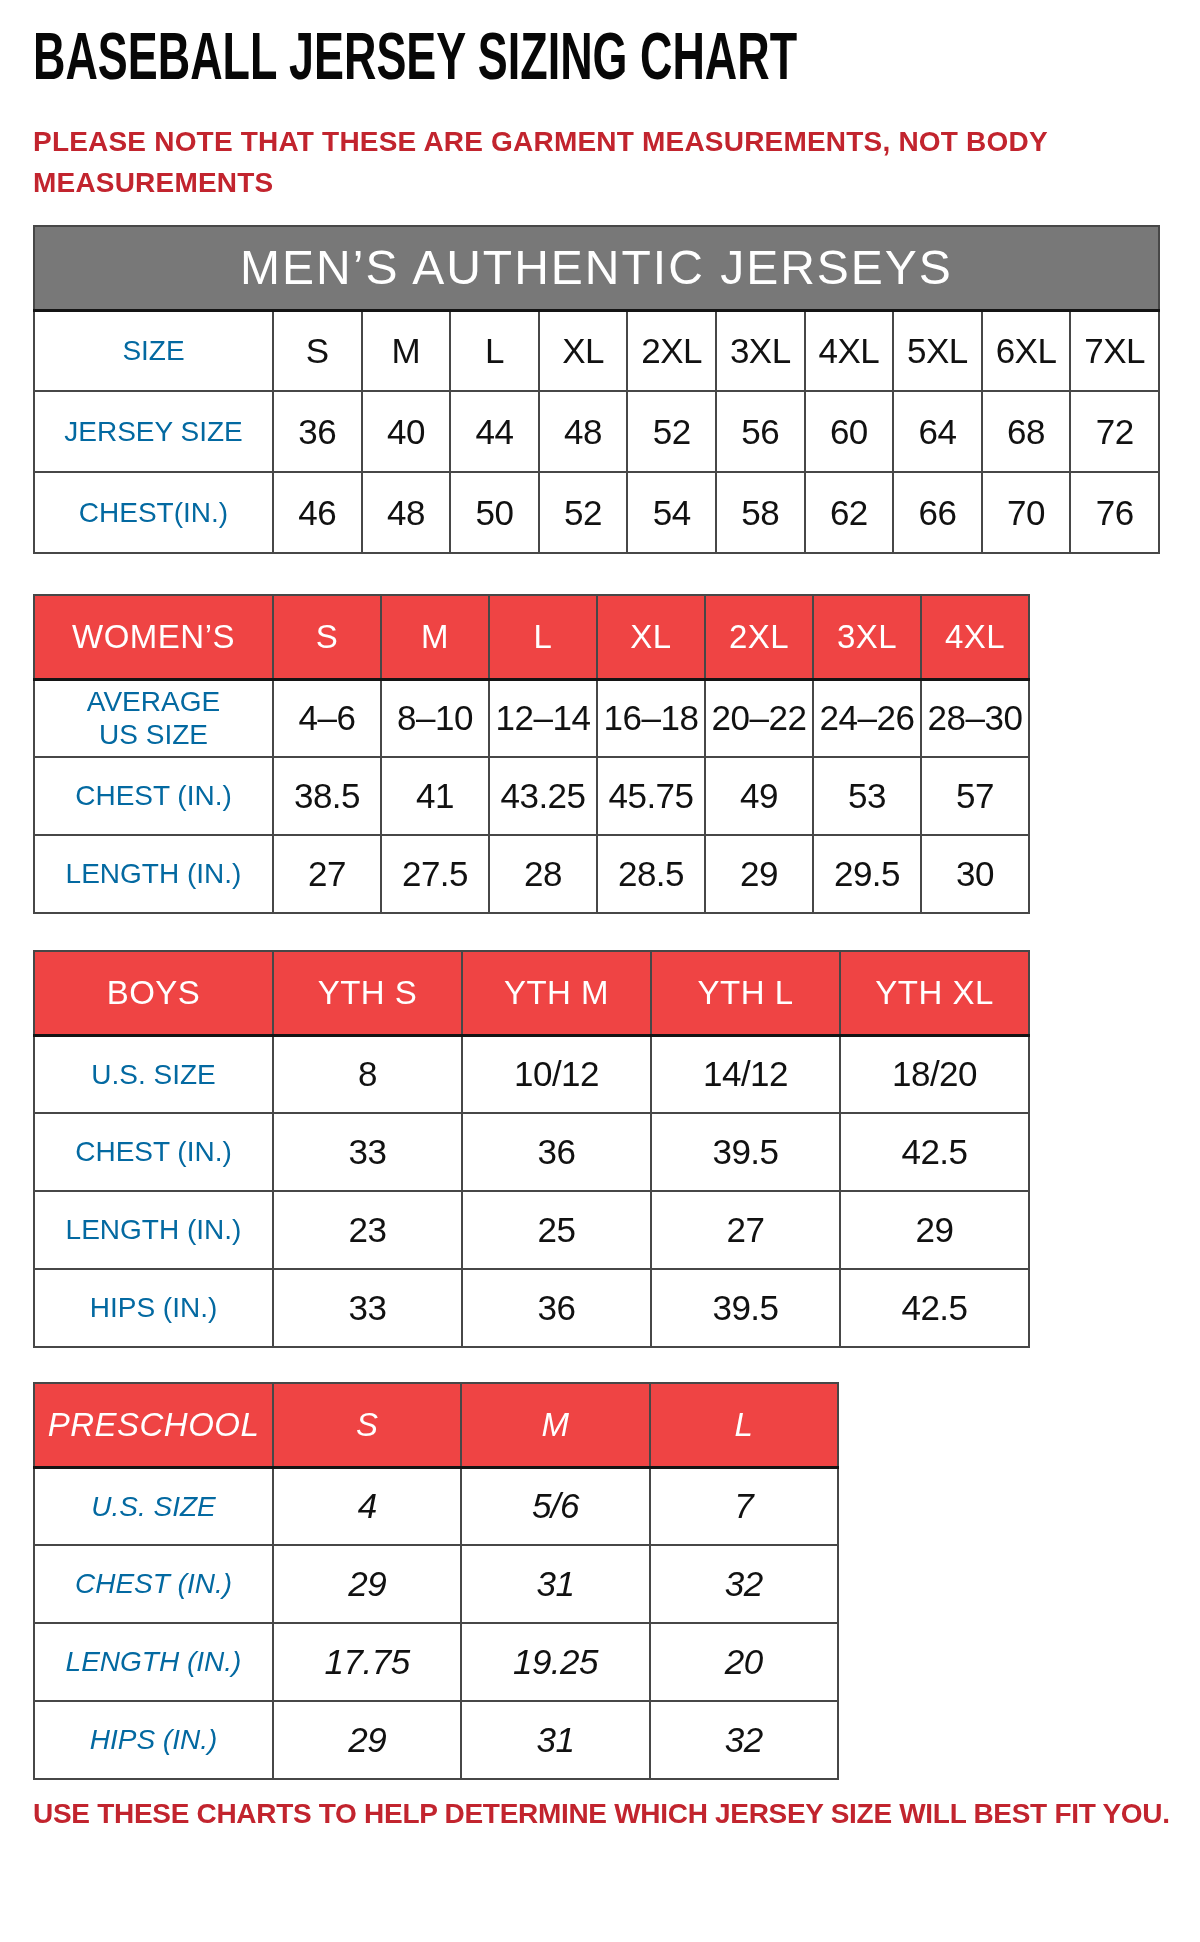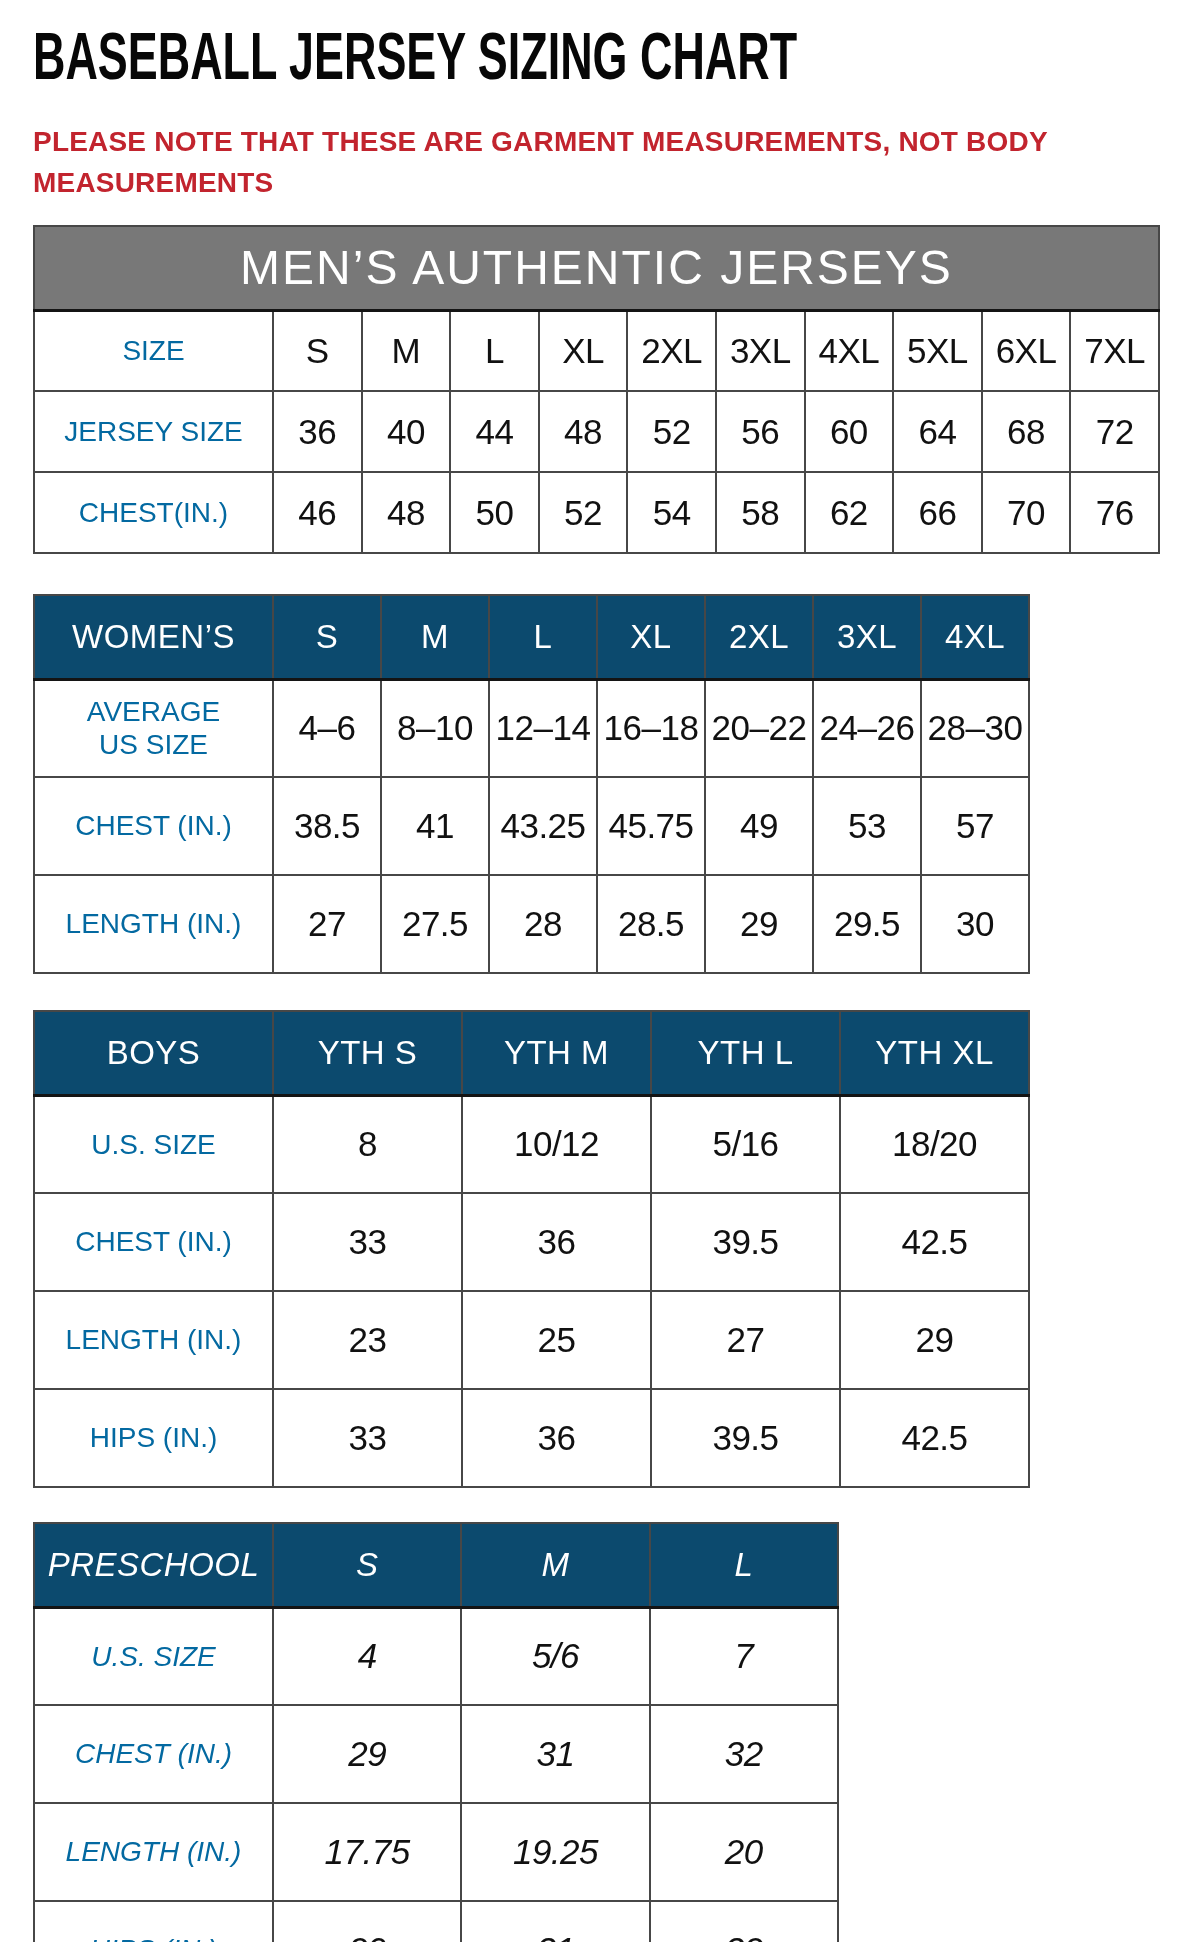--- a/index.html
+++ b/index.html
@@ -45,35 +45,35 @@
     vertical-align:middle;
     overflow:hidden;
   }
   col.c-lbl { width:239px; }
 
   .mens      { width:1127px; margin-top:22px; }
   .womens    { width:997px;  margin-top:40px; }
   .boys      { width:997px;  margin-top:36px; }
   .preschool { width:806px;  margin-top:34px;font-style:italic; }
 
-  .tbl tr { height:98px; }
+  .tbl tr { height:78px; }
   .mens tr { height:81px; }
   .mens tr.banner-row { height:84px; }
   .tbl tr.header-row { height:84px; }
 
   td.banner {
     background:#787878;
     color:#ffffff;
     font-size:48px;
     font-weight:400;
     letter-spacing:2px;
     border-bottom:3px solid #141414;
   }
   .header-row th {
-    background:#0c4a6e;
+    background:#ef4444;
     color:#ffffff;
     font-size:33px;
     font-weight:400;
     letter-spacing:0.5px;
     border-bottom:3px solid #141414;
   }
 
   td.lbl {
     font-size:28px;
     color:#0369a1;
@@ -216,21 +216,21 @@
           <th>BOYS</th>
           <th>YTH S</th>
           <th>YTH M</th>
           <th>YTH L</th>
           <th>YTH XL</th>
         </tr>
       <tr>
           <td class="lbl">U.S. SIZE</td>
           <td class="val">8</td>
           <td class="val">10/12</td>
-          <td class="val">5/16</td>
+          <td class="val">14/12</td>
           <td class="val">18/20</td>
         </tr>
       <tr>
           <td class="lbl">CHEST (IN.)</td>
           <td class="val">33</td>
           <td class="val">36</td>
           <td class="val">39.5</td>
           <td class="val">42.5</td>
         </tr>
       <tr>

